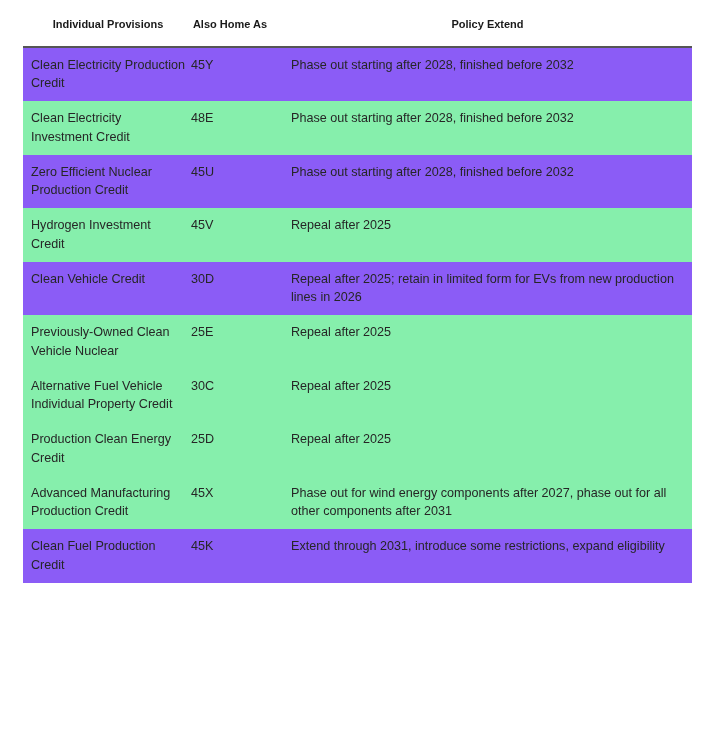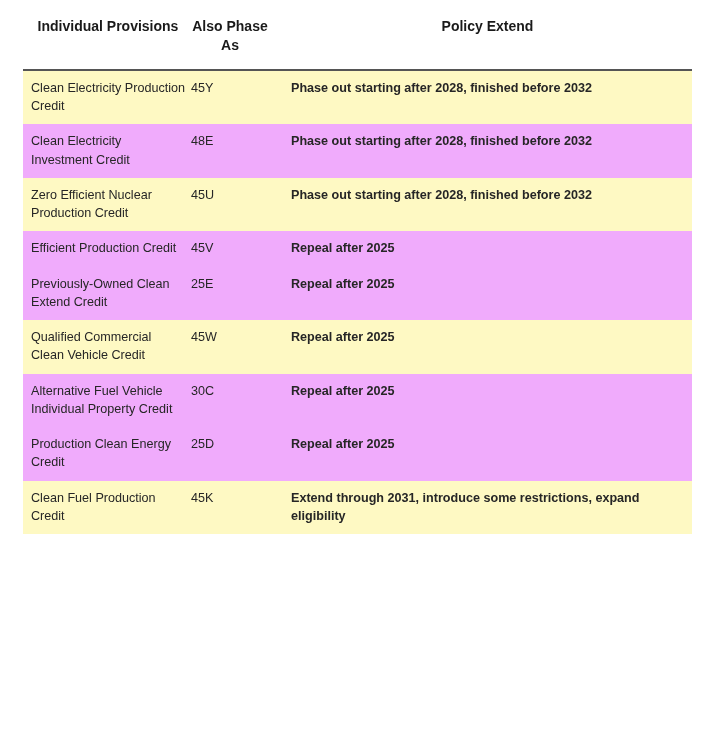--- a/index.html
+++ b/index.html
@@ -34,21 +34,21 @@
     width: 669px;
     border-collapse: collapse;
     table-layout: fixed;
   }
 
   table.provisions col.c1 { width: 168px; }
   table.provisions col.c2 { width: 92px;  }
   table.provisions col.c3 { width: 409px; }
 
   thead th {
-    font-size: 14px;
+    font-size: 11px;
     font-weight: bold;
     color: #1a1a1a;
     text-align: center;
     vertical-align: top;
     padding: 3px 6px 14px 6px;
     line-height: 1.35;
     border-bottom: 2px solid #555555;
     background: #ffffff;
   }
   thead th.h1 { padding-left: 8px; }
@@ -59,84 +59,89 @@
     font-size: 12.6px;
     line-height: 1.45;
     color: #262626;
     vertical-align: top;
     padding: 8px 6px 9px 6px;
     text-align: left;
     background: transparent;
   }
   tbody td.c1 { padding-left: 8px; }
   tbody td.c2 { padding-left: 0px; }
-  tbody td.c3 { padding-left: 8px; font-weight: bold; }
+  tbody td.c3 { padding-left: 8px; }
 
-  tbody tr.shaded td { background: #f0abfc; }
-  tbody tr.plain  td { background: #fef9c3; }
+  tbody tr.shaded td { background: #86efac; }
+  tbody tr.plain  td { background: #8b5cf6; }
 </style>
 </head>
 <body>
 
 <div class="page">
   <div class="table-wrap">
     <table class="provisions">
       <colgroup>
         <col class="c1">
         <col class="c2">
         <col class="c3">
       </colgroup>
       <thead>
         <tr>
           <th class="h1">Individual Provisions</th>
-          <th class="h2">Also Phase As</th>
+          <th class="h2">Also Home As</th>
           <th class="h3">Policy Extend</th>
         </tr>
       </thead>
       <tbody id="tbody">
           <tr class="plain">
             <td class="c1">Clean Electricity Production Credit</td>
             <td class="c2">45Y</td>
             <td class="c3">Phase out starting after 2028, finished before 2032</td>
           </tr>
           <tr class="shaded">
             <td class="c1">Clean Electricity Investment Credit</td>
             <td class="c2">48E</td>
             <td class="c3">Phase out starting after 2028, finished before 2032</td>
           </tr>
           <tr class="plain">
             <td class="c1">Zero Efficient Nuclear Production Credit</td>
             <td class="c2">45U</td>
             <td class="c3">Phase out starting after 2028, finished before 2032</td>
           </tr>
           <tr class="shaded">
-            <td class="c1">Efficient Production Credit</td>
+            <td class="c1">Hydrogen Investment Credit</td>
             <td class="c2">45V</td>
             <td class="c3">Repeal after 2025</td>
           </tr>
+          <tr class="plain">
+            <td class="c1">Clean Vehicle Credit</td>
+            <td class="c2">30D</td>
+            <td class="c3">Repeal after 2025; retain in limited form for EVs from new production lines in 2026</td>
+          </tr>
           <tr class="shaded">
-            <td class="c1">Previously-Owned Clean Extend Credit</td>
+            <td class="c1">Previously-Owned Clean Vehicle Nuclear</td>
             <td class="c2">25E</td>
-            <td class="c3">Repeal after 2025</td>
-          </tr>
-          <tr class="plain">
-            <td class="c1">Qualified Commercial Clean Vehicle Credit</td>
-            <td class="c2">45W</td>
             <td class="c3">Repeal after 2025</td>
           </tr>
           <tr class="shaded">
             <td class="c1">Alternative Fuel Vehicle Individual Property Credit</td>
             <td class="c2">30C</td>
             <td class="c3">Repeal after 2025</td>
           </tr>
           <tr class="shaded">
             <td class="c1">Production Clean Energy Credit</td>
             <td class="c2">25D</td>
             <td class="c3">Repeal after 2025</td>
           </tr>
+          <tr class="shaded">
+            <td class="c1">Advanced Manufacturing Production Credit</td>
+            <td class="c2">45X</td>
+            <td class="c3">Phase out for wind energy components after 2027, phase out for all other components after 2031</td>
+          </tr>
           <tr class="plain">
             <td class="c1">Clean Fuel Production Credit</td>
             <td class="c2">45K</td>
             <td class="c3">Extend through 2031, introduce some restrictions, expand eligibility</td>
           </tr>
         </tbody>
     </table>
   </div>
 </div>
 

